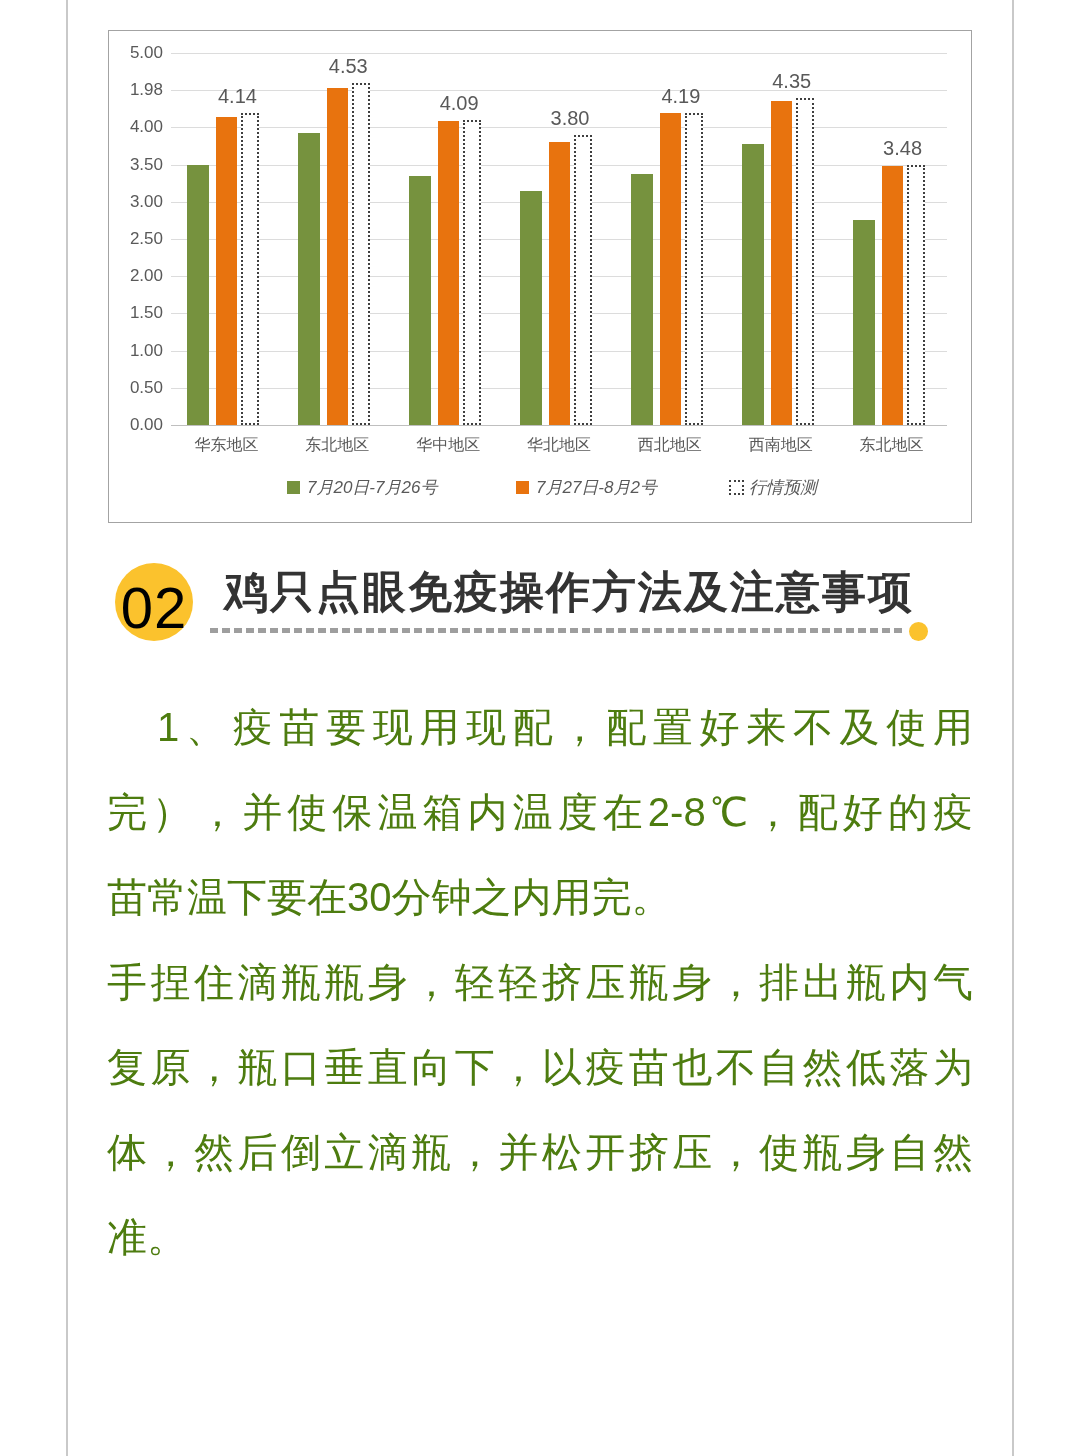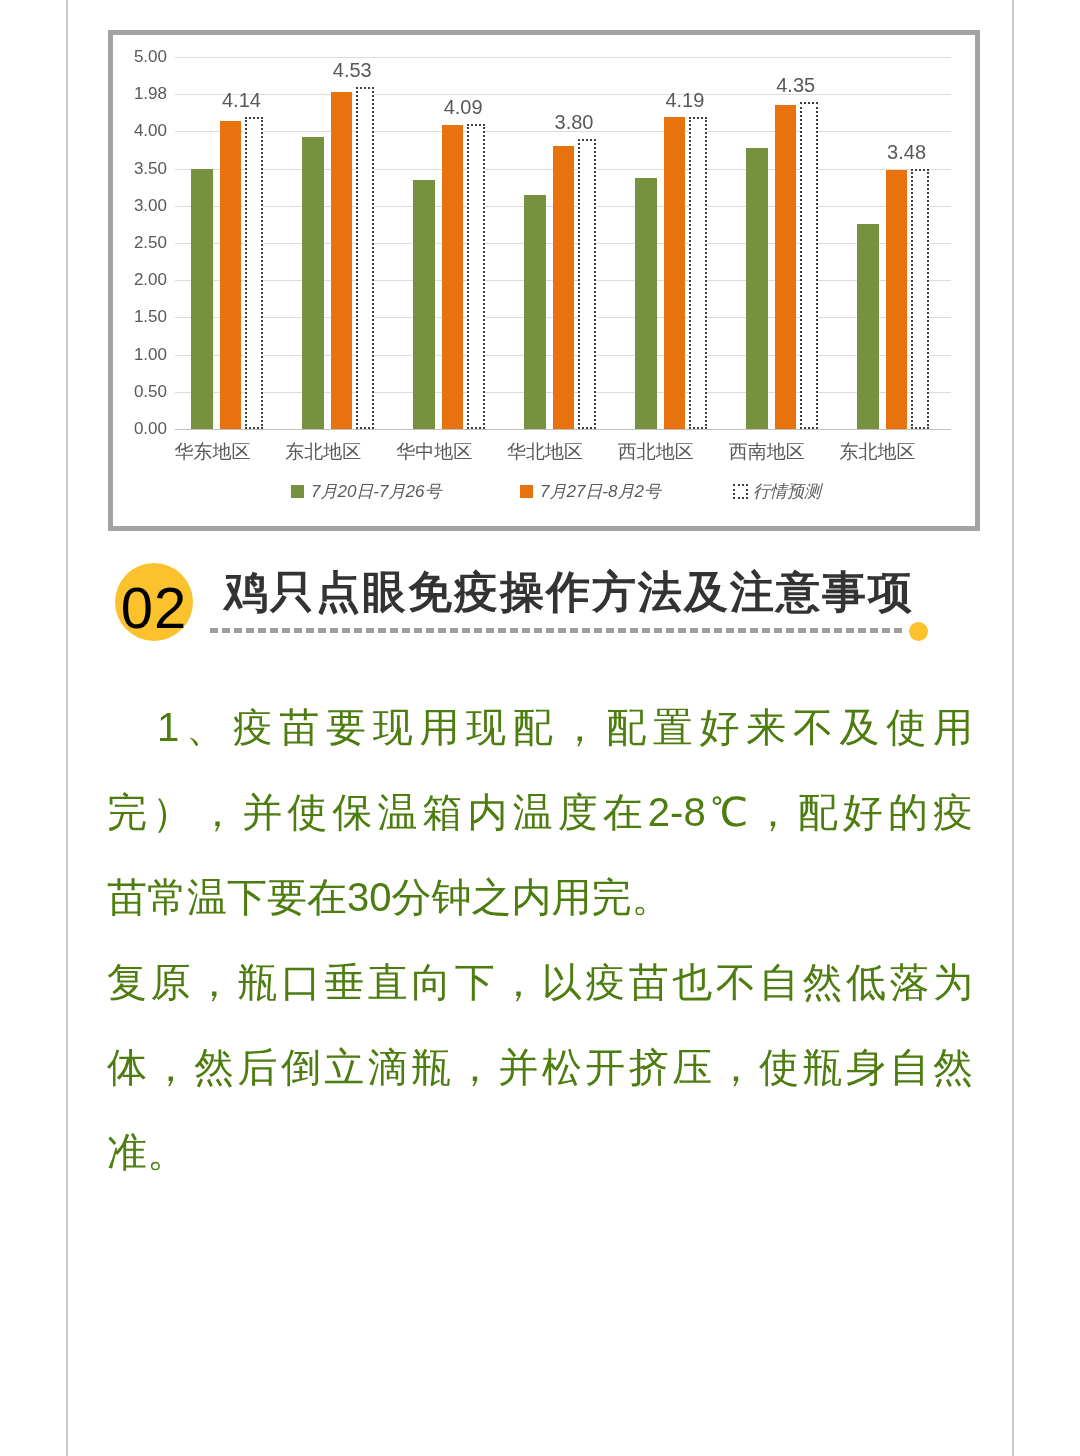--- a/index.html
+++ b/index.html
@@ -7,37 +7,37 @@
   body { font-family: "Liberation Sans", sans-serif; position: relative; }
 
   .vline { position: absolute; top: 0; width: 2px; height: 1456px; background: #c9c9c9; }
   .vline.left  { left: 66px; }
   .vline.right { left: 1012px; }
 
   
   .chart-panel {
     position: absolute; left: 108px; top: 30px;
     width: 862px; height: 491px;
-    border: 5px solid #a3a3a3; background: #ffffff;
+    border: 1px solid #a3a3a3; background: #ffffff;
   }
   .gridline { position: absolute; height: 1px; background: #dcdcdc; }
   .gridline.baseline { background: #bfbfbf; }
   .ytick {
     position: absolute; width: 52px; text-align: right;
     font-size: 17px; color: #595959; line-height: 18px;
   }
   .bar { position: absolute; }
   .bar.dashed-bar { background: #ffffff; border: 2px dotted #3f3f3f; }
   .bar-label {
     position: absolute; width: 90px; text-align: center;
     font-size: 20px; color: #595959;
   }
   .xtick {
-    position: absolute; width: 112px; 
-    font-size: 19px; color: #595959;
+    position: absolute; width: 112px; text-align: center;
+    font-size: 16px; color: #595959;
   }
   .legend-item { position: absolute; height: 18px; display: flex; align-items: center; font-style: italic; }
   .legend-swatch { width: 13px; height: 13px; margin-right: 7px; flex: 0 0 auto; }
   .legend-swatch.dashed { width: 11px; height: 11px; background: #fff; border: 2px dotted #3f3f3f; margin-right: 5px; }
   .legend-label { font-size: 17px; color: #595959; white-space: nowrap; }
 
   
   .badge {
     position: absolute; left: 115px; top: 563px;
     width: 78px; height: 78px; border-radius: 50%;
@@ -146,16 +146,17 @@
   <span>02</span>
 </div>
 <h2 class="section-title">鸡只点眼免疫操作方法及注意事项</h2>
 <div class="dash-line"></div>
 <div class="dot" id="dot" style="background: rgb(251, 194, 45);"></div>
 
 <div class="body-text" id="bodyText">
     <div class="body-line justify indent">1、疫苗要现用现配，配置好来不及使用</div>
     <div class="body-line justify">完），并使保温箱内温度在2-8℃，配好的疫</div>
     <div class="body-line">苗常温下要在30分钟之内用完。</div>
+    <div class="body-line justify">手捏住滴瓶瓶身，轻轻挤压瓶身，排出瓶内气</div>
     <div class="body-line justify">复原，瓶口垂直向下，以疫苗也不自然低落为</div>
     <div class="body-line justify">体，然后倒立滴瓶，并松开挤压，使瓶身自然</div>
     <div class="body-line">准。</div>
   </div>
 
 </body></html>

